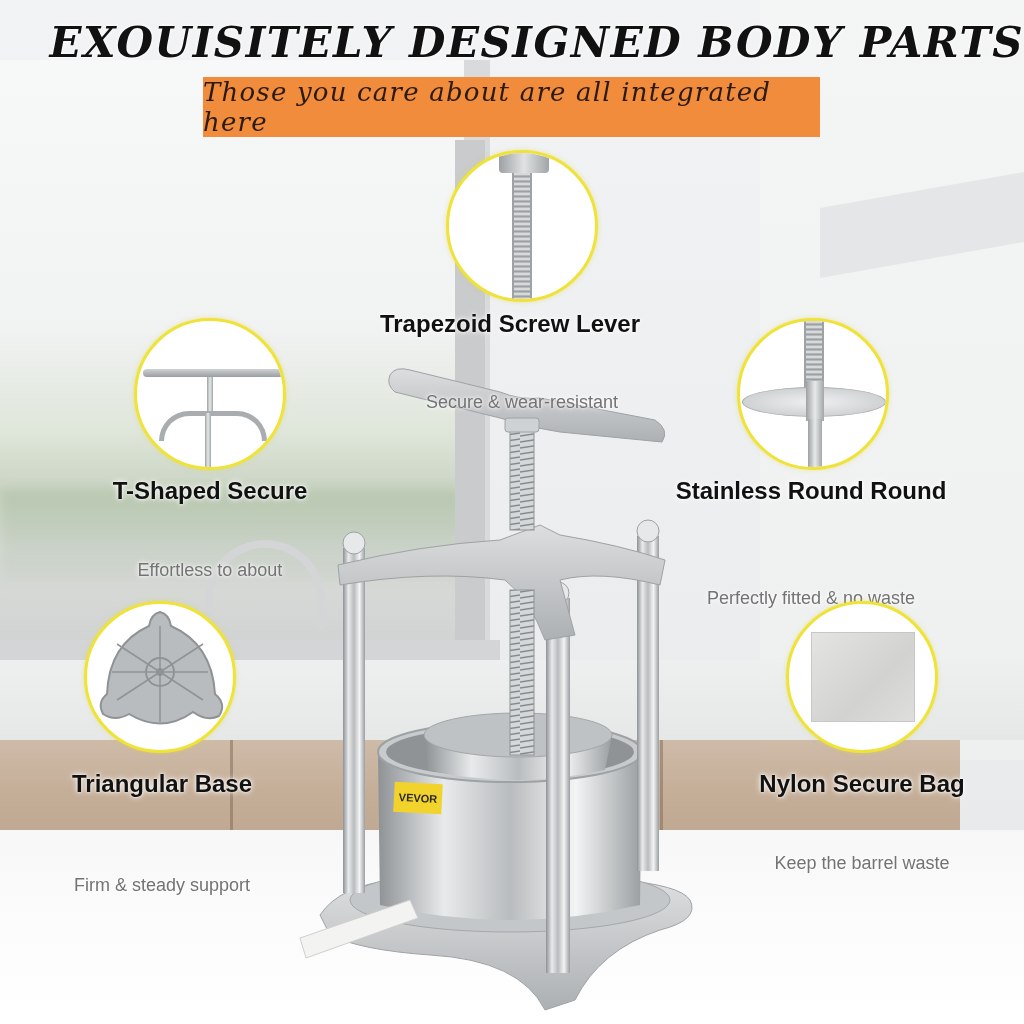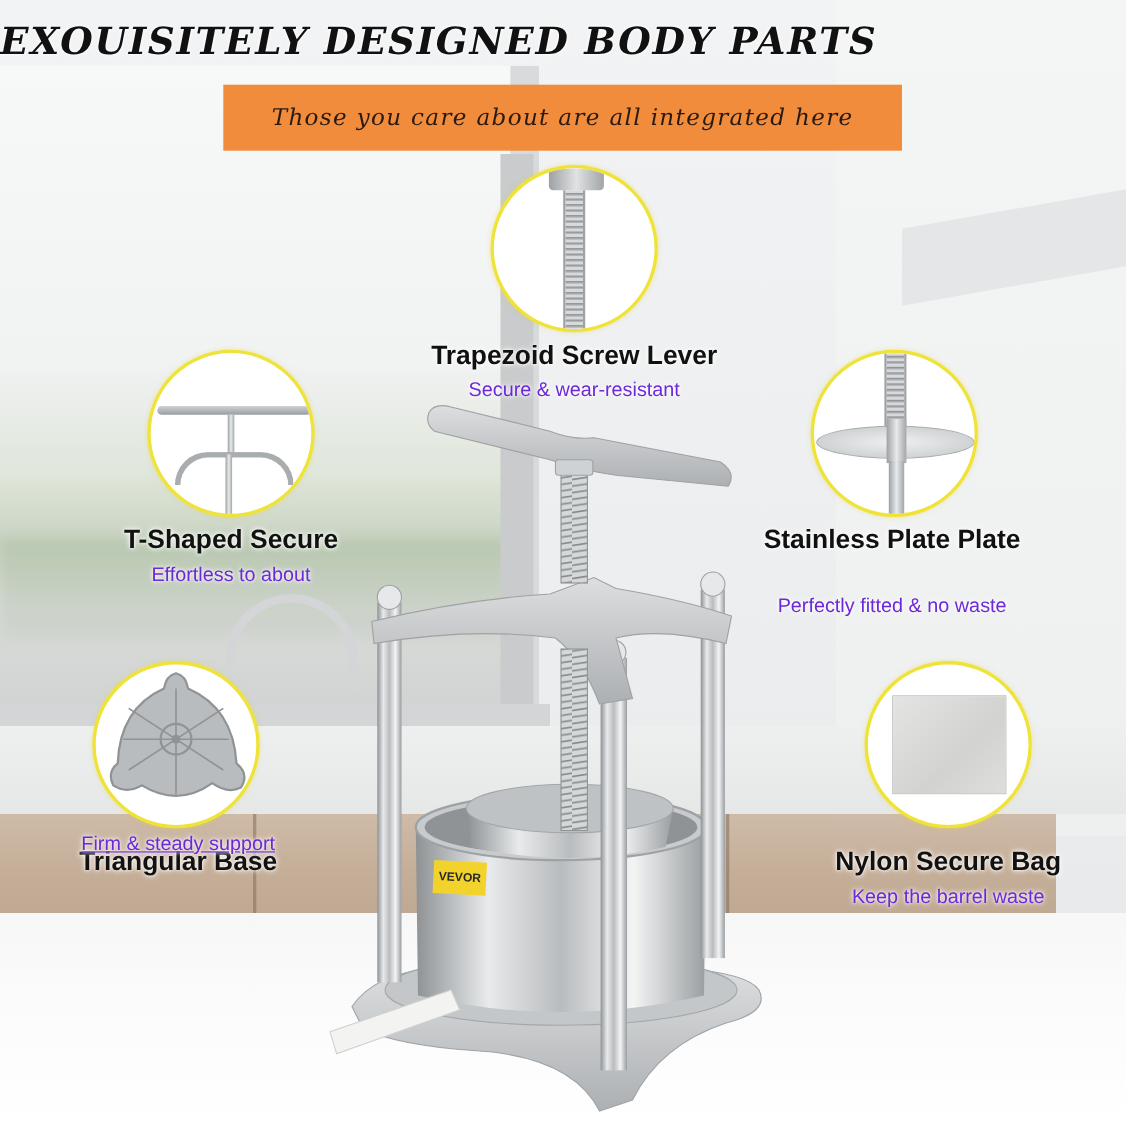--- a/index.html
+++ b/index.html
@@ -34,48 +34,49 @@
   }
   .bg-cabinet-line { position: absolute; top: 740px; width: 3px; height: 130px; background: rgba(120,95,75,0.45); }
   .bg-island { position: absolute; left: 0; top: 830px; width: 1024px; height: 194px; background: linear-gradient(180deg, #f7f7f7 0%, #fbfbfb 40%, #ffffff 100%); }
   .bg-faucet {
     position: absolute; left: 205px; top: 540px; width: 120px; height: 90px;
     border: 8px solid #d3d5d6; border-bottom: none; border-radius: 60px 60px 0 0;
   }
 
   
   .headline {
-    position: absolute; left: 0; right: 0; top: 18px; text-align: left;
+    position: absolute; left: 0; right: 0; top: 18px; text-align: right;
     font-family: "DejaVu Serif", serif; font-style: italic; font-weight: bold;
-    font-size: 34px; letter-spacing: 1.5px; color: #111111;
+    font-size: 42px; letter-spacing: 1.5px; color: #111111;
     text-shadow: 0 0 2px #fff, 0 0 4px #fff;
   }
   .banner {
     position: absolute; left: 203px; top: 77px; width: 617px; height: 60px;
     background: #f08c3c; display: flex; align-items: center; justify-content: center;
   }
   .banner-text {
-    font-family: "DejaVu Serif", serif; font-style: italic; font-size: 21px;
+    font-family: "DejaVu Serif", serif; font-style: italic; font-size: 26px;
     letter-spacing: 1.2px; color: #2a1a10;
   }
   .circle {
     position: absolute; width: 152px; height: 152px; border-radius: 50%;
     background: #ffffff; border: 3px solid #efe33a;
     box-shadow: 0 0 4px rgba(230,220,60,0.5);
     overflow: hidden;
   }
   .feature-title {
     position: absolute; font-weight: bold; font-size: 24px; color: #111;
     white-space: nowrap; transform: translateX(-50%);
     text-shadow: 0 0 3px #fff, 0 0 6px #fff;
   }
   .feature-sub {
-    position: absolute; font-size: 18px; color: #6d28d9;
+    position: absolute; font-size: 18px; color: #737373;
     white-space: nowrap; transform: translateX(-50%);
     text-shadow: 0 0 3px #fff, 0 0 6px #fff;
+    margin-top: 48px;
   }
 
   
   .screw {
     position: absolute; width: 20px;
     background: repeating-linear-gradient(180deg, #d7d9da 0px, #d7d9da 2px, #8f9396 3px, #c4c7c9 5px);
     border-left: 2px solid #9ea2a4; border-right: 2px solid #9ea2a4;
   }
   .rod { position: absolute; background: linear-gradient(90deg, #9da1a3, #e7e9ea, #a3a7a9); }
   .metal-bar { position: absolute; background: linear-gradient(180deg, #d0d2d4, #9a9ea1); border-radius: 4px; }
@@ -159,21 +160,21 @@
     <rect x="505" y="418" width="34" height="14" rx="3" fill="#cfd2d4" stroke="#9ea2a4"></rect>
   </svg>
   <div class="vevor">VEVOR</div>
 </div>
 
 <div>
   <div class="circle" style="left:446px; top:150px;">
     <div style="position:absolute;left:50px;top:0;width:50px;height:20px;background:linear-gradient(90deg,#9da1a3,#e0e2e3,#a1a5a7);border-radius:0 0 4px 4px;"></div>
     <div class="screw" style="left:63px; top:20px; height:140px;"></div>
   </div>
-  <div class="feature-title" style="left:522px; top:310px;">Trapezoid Screw Lever</div>
+  <div class="feature-title" style="left:510px; top:310px;">Trapezoid Screw Lever</div>
   <div class="feature-sub" style="left:522px; top:344px;">Secure &amp; wear-resistant</div>
 </div>
 
 <div>
   <div class="circle" style="left:134px; top:318px;">
     <div class="metal-bar" style="left:6px; top:48px; width:140px; height:8px;"></div>
     <div class="rod" style="left:70px; top:56px; width:6px; height:36px;"></div>
     <div style="position:absolute;left:22px;top:90px;width:108px;height:30px;border:5px solid #a9adaf;border-bottom:none;border-radius:60px 60px 0 0;"></div>
     <div class="rod" style="left:68px; top:92px; width:6px; height:60px;"></div>
   </div>
@@ -181,40 +182,40 @@
   <div class="feature-sub" style="left:210px; top:512px;">Effortless to about</div>
 </div>
 
 <div>
   <div class="circle" style="left:737px; top:318px;">
     <div class="screw" style="left:64px; top:0; height:70px;"></div>
     <div style="position:absolute;left:2px;top:66px;width:144px;height:30px;border-radius:50%;background:radial-gradient(ellipse at center,#eef0f0,#c3c6c8);border:1px solid #a9adaf;"></div>
     <div class="rod" style="left:66px; top:60px; width:18px; height:40px;"></div>
     <div class="rod" style="left:68px; top:98px; width:14px; height:54px;"></div>
   </div>
-  <div class="feature-title" style="left:811px; top:477px;">Stainless Plate Plate</div>
+  <div class="feature-title" style="left:811px; top:477px;">Stainless Round Round</div>
   <div class="feature-sub" style="left:811px; top:540px;">Perfectly fitted &amp; no waste</div>
 </div>
 
 <div>
   <div class="circle" style="left:84px; top:601px;">
     <svg width="146" height="146" style="position:absolute;left:0;top:0">
       <path d="M73 8 Q82 10 84 22 Q125 40 128 90 Q140 100 132 112 Q120 118 106 108 Q75 130 42 110 Q28 118 16 110 Q10 98 20 90 Q22 40 62 22 Q64 10 73 8 Z" fill="#b9bcbf" stroke="#8f9396" stroke-width="2"></path>
       <circle cx="73" cy="68" r="14" fill="none" stroke="#8f9396" stroke-width="2"></circle>
       <circle cx="73" cy="68" r="4" fill="#8f9396"></circle>
       <g stroke="#8f9396" stroke-width="1.5">
         <line x1="73" y1="22" x2="73" y2="118"></line>
           <line x1="30" y1="96" x2="116" y2="40"></line>
         <line x1="116" y1="96" x2="30" y2="40"></line>
           <line x1="25" y1="68" x2="121" y2="68"></line>
       </g>
     </svg>
   </div>
   <div class="feature-title" style="left:162px; top:770px;">Triangular Base</div>
-  <div class="feature-sub" style="left:162px; top:757px;text-decoration:underline;">Firm &amp; steady support</div>
+  <div class="feature-sub" style="left:162px; top:827px;">Firm &amp; steady support</div>
 </div>
 
 <div>
   <div class="circle" style="left:786px; top:601px;">
     <div style="position:absolute;left:22px;top:28px;width:104px;height:90px;background:linear-gradient(135deg,#e4e4e2,#d2d3d1 60%,#dededc);border:1px solid #c7c8c6;"></div>
   </div>
   <div class="feature-title" style="left:862px; top:770px;">Nylon Secure Bag</div>
   <div class="feature-sub" style="left:862px; top:805px;">Keep the barrel waste</div>
 </div>
 

